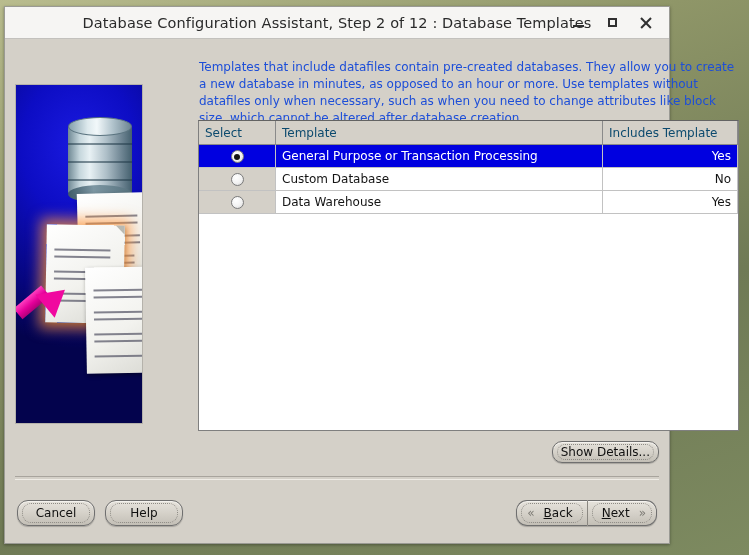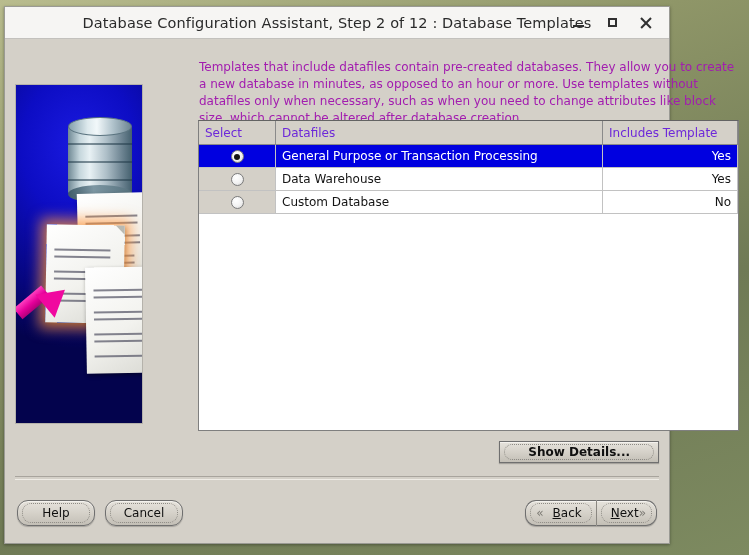--- a/index.html
+++ b/index.html
@@ -184,21 +184,21 @@
   }
 
   
   #description {
     position: absolute;
     left: 194px;
     top: 8px;
     width: 538px;
     font-size: 12px;
     line-height: 17px;
-    color: #a21caf;
+    color: #1d4ed8;
     font-family: "DejaVu Sans", sans-serif;
   }
 
   
   #table-panel {
     position: absolute;
     left: 193px;
     top: 81px;
     width: 541px;
     height: 311px;
@@ -215,21 +215,21 @@
     font-size: 12px;
   }
   table.tmpl th {
     background: #d4d0c8;
     border-right: 1px solid #8a8a8a;
     border-bottom: 1px solid #8a8a8a;
     font-weight: normal;
     text-align: left;
     padding: 2px 6px;
     height: 19px;
-    color: #6d28d9;
+    color: #0c4a6e;
     font-family: "DejaVu Sans", sans-serif;
   }
   table.tmpl th.c-select { width: 64px; text-align: left; }
   table.tmpl th.c-files  { width: 122px; text-align: left; }
   table.tmpl td {
     border-right: 1px solid #c2c2c2;
     border-bottom: 1px solid #c2c2c2;
     height: 20px;
     padding: 1px 6px;
     color: #141414;
@@ -287,21 +287,21 @@
     border-radius: 9px;
     pointer-events: none;
   }
   .mn { text-decoration: underline; }
 
   #show-details-wrap {
     position: absolute;
     right: 10px;
     top: 402px;
   }
-  #show-details { padding: 3px 28px; border-radius: 0; font-weight: bold; }
+  #show-details { padding: 3px 8px; border-radius: 10px; }
 
   
   #sep {
     position: absolute;
     left: 10px; right: 10px;
     top: 437px;
     height: 2px;
     border-top: 1px solid #a8a49d;
     border-bottom: 1px solid #efece6;
   }
@@ -323,21 +323,21 @@
   #btn-back {
     border-radius: 11px 0 0 11px;
     padding: 5px 14px 5px 10px;
     border-right: 1px solid #8d8a84;
     display: flex; align-items: center; gap: 9px;
   }
   #btn-next {
     border-radius: 0 11px 11px 0;
     padding: 5px 10px 5px 14px;
     border-left: none;
-    display: flex; align-items: center; 
+    display: flex; align-items: center; gap: 9px;
   }
   .chev {
     color: #7c7a74;
     font-size: 12px;
     line-height: 1;
   }
 </style>
 </head>
 <body>
 
@@ -409,62 +409,62 @@
       </div>
     </div>
 
     <p id="description">Templates that include datafiles contain pre-created databases. They allow you to create a new database in minutes, as opposed to an hour or more. Use templates without datafiles only when necessary, such as when you need to change attributes like block size, which cannot be altered after database creation.</p>
 
     <div id="table-panel">
       <table class="tmpl">
         <thead>
           <tr>
             <th class="c-select">Select</th>
-            <th class="c-template">Datafiles</th>
+            <th class="c-template">Template</th>
             <th class="c-files">Includes Template</th>
           </tr>
         </thead>
         <tbody id="table-body">
             <tr class="row-selected">
               <td class="sel-cell"><span class="radio checked"></span></td>
               <td>General Purpose or Transaction Processing</td>
               <td class="files-cell">Yes</td>
             </tr>
             <tr>
               <td class="sel-cell"><span class="radio"></span></td>
-              <td>Data Warehouse</td>
-              <td class="files-cell">Yes</td>
+              <td>Custom Database</td>
+              <td class="files-cell">No</td>
             </tr>
             <tr>
               <td class="sel-cell"><span class="radio"></span></td>
-              <td>Custom Database</td>
-              <td class="files-cell">No</td>
+              <td>Data Warehouse</td>
+              <td class="files-cell">Yes</td>
             </tr>
           </tbody>
       </table>
     </div>
 
     <div id="show-details-wrap">
       <button class="btn" id="show-details">
         <span class="dash"></span>
         <span>Show Details...</span>
       </button>
     </div>
 
     <div id="sep"></div>
 
     <div id="footer">
       <div id="footer-left">
+        <button class="btn" id="btn-cancel">
+          <span class="dash"></span>
+          <span>Cancel</span>
+        </button>
         <button class="btn" id="btn-help">
           <span class="dash"></span>
           <span>Help</span>
-        </button>
-        <button class="btn" id="btn-cancel">
-          <span class="dash"></span>
-          <span>Cancel</span>
         </button>
       </div>
       <div id="footer-right">
         <button class="btn" id="btn-back">
           <span class="dash"></span>
           <span class="chev">«</span>
           <span><span class="mn">B</span><span>ack</span></span>
         </button>
         <button class="btn" id="btn-next">
           <span class="dash"></span>

